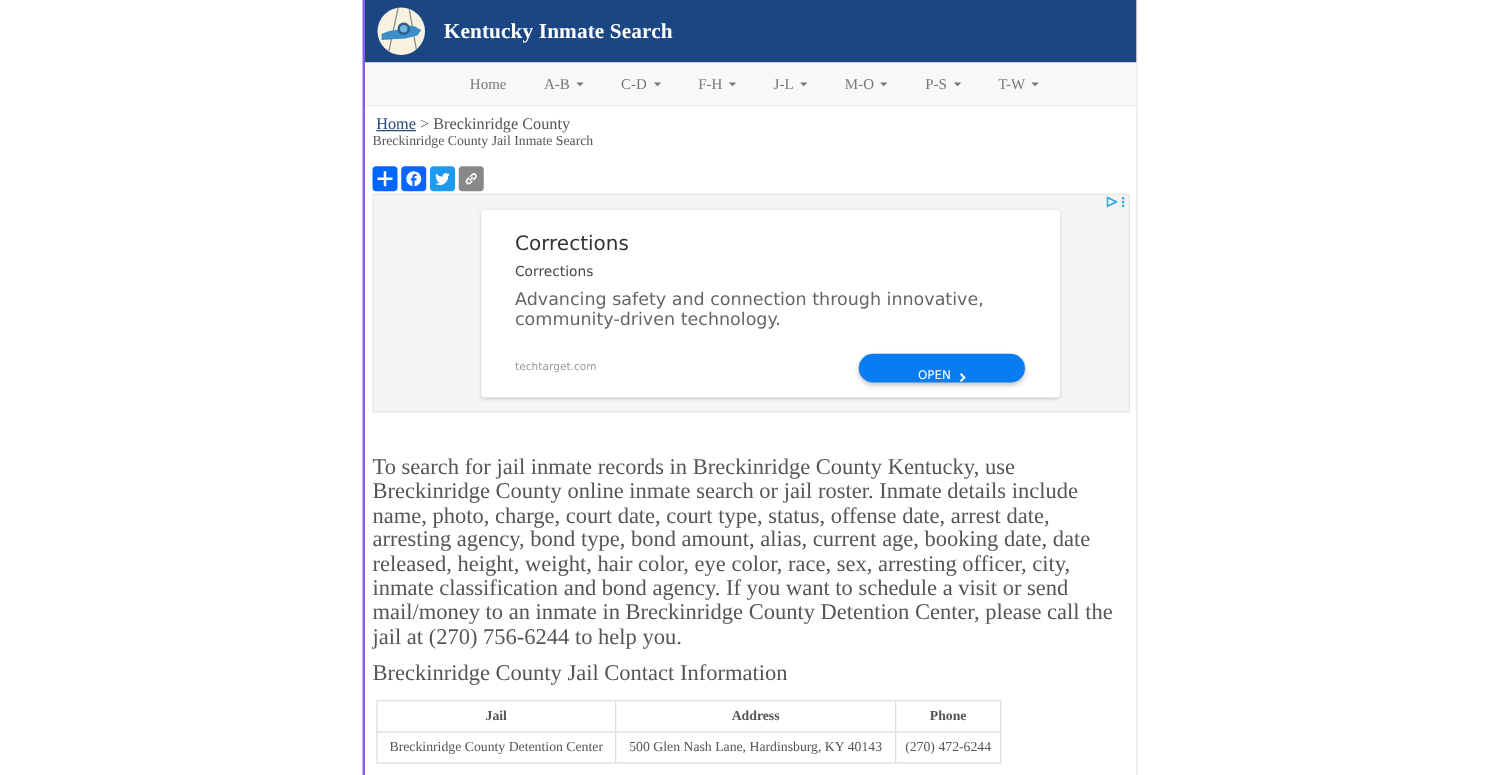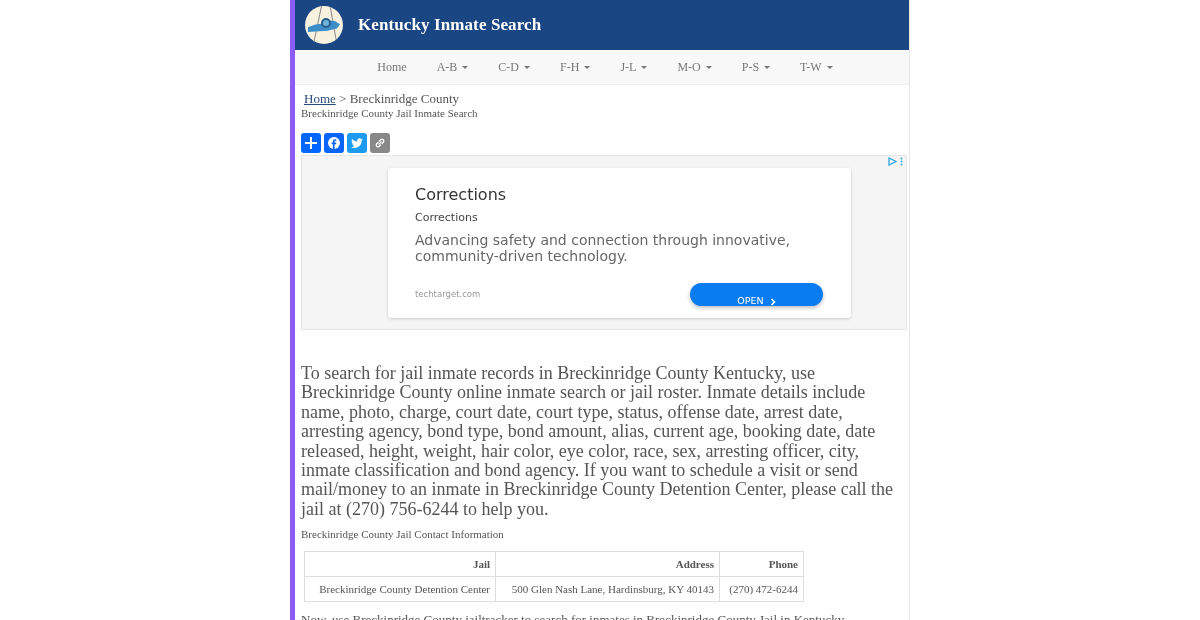--- a/index.html
+++ b/index.html
@@ -1,20 +1,20 @@
 <!DOCTYPE html>
 <html><head>
 <meta charset="utf-8">
 <style>
   * { box-sizing: border-box; margin: 0; padding: 0; }
   html, body { width: 1200px; height: 620px; overflow: hidden; background: #ffffff; }
   body { font-family: "Liberation Serif", "DejaVu Serif", serif; color: #555555; }
   .page {
     position: absolute; left: 290px; top: 0; width: 620px; height: 620px;
-    border-left: 5px solid #8b5cf6; border-right: 1px solid #e8e8e8; background: #fff;
+    border-left: 2px solid #8b5cf6; border-right: 1px solid #e8e8e8; background: #fff;
   }
   .header {
     height: 50px; background: #1b4684; display: flex; align-items: center; padding-left: 10px;
   }
   .logo {
     width: 38px; height: 38px; border-radius: 50%; background: #f7f1df; position: relative; overflow: hidden;
   }
   .logo .state {
     position: absolute; left: 3px; top: 14px; width: 32px; height: 12px; background: #3c8dc9;
     clip-path: polygon(0 60%, 20% 40%, 45% 30%, 60% 0, 85% 10%, 100% 35%, 90% 70%, 60% 90%, 0 100%);
@@ -64,26 +64,26 @@
   .ad-desc { position: absolute; left: 27px; top: 64px; font-size: 14px; color: #666; }
   .ad-domain { position: absolute; left: 27px; top: 121px; font-size: 8.5px; color: #999; }
   .ad-open {
     position: absolute; left: 302px; top: 115px; width: 133px; height: 23px; border-radius: 12px;
     background: #0a7cf2; color: #fff; font-size: 9.5px; display: flex; align-items: flex-end; justify-content: center;
     box-shadow: 0 2px 4px rgba(0,0,0,0.25); gap: 6px;
   }
   .intro {
     margin-top: 34px; font-size: 18px; line-height: 19.4px; color: #555; width: 606px;
   }
-  .contact-heading { margin-top: 9px; font-size: 11px; color: #555; }
+  .contact-heading { margin-top: 9px; font-size: 18px; color: #555; }
   table.jail-table {
     margin-top: 11px; margin-left: 3px; border-collapse: collapse; font-size: 11px; color: #555;
   }
   table.jail-table th, table.jail-table td {
-    border: 1px solid #dddddd; padding: 0 5px; height: 25px; text-align: right; white-space: nowrap;
+    border: 1px solid #dddddd; padding: 0 5px; height: 25px; text-align: center; white-space: nowrap;
   }
   table.jail-table th { font-weight: bold; height: 25px; }
   .outro { margin-top: 10px; font-size: 13px; color: #555; }
 </style>
 </head>
 <body>
 
 <div class="page">
   <div class="header">
     <div class="logo">

